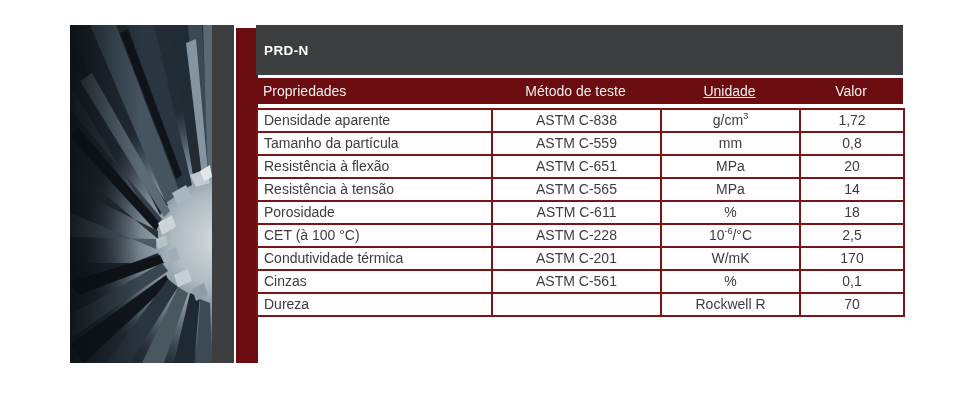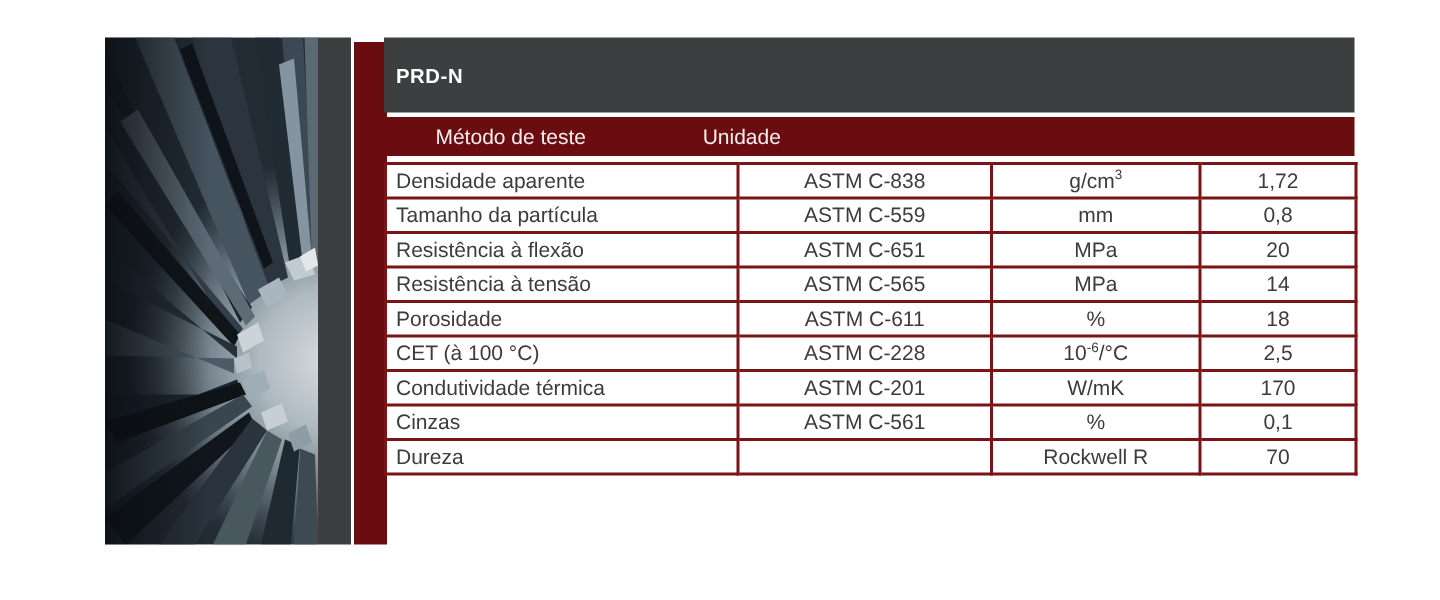--- a/index.html
+++ b/index.html
@@ -27,21 +27,21 @@
   }
 
   .thead {
     position: absolute; left: 256px; top: 78px; width: 647px; height: 26px;
     background: var(--accent-red); color: var(--header-text);
     display: flex; font-size: 14px;
   }
   .th { display: flex; align-items: center; justify-content: center; }
   .th1 { width: 235px; justify-content: flex-start; padding-left: 7px; }
   .th2 { width: 169px; }
-  .th3 { width: 139px; }
+  .th3 { width: 139px; text-decoration: underline; }
   .th4 { width: 104px; }
 
   .tbody {
     position: absolute; left: 256px; top: 108px; width: 647px;
     border-collapse: collapse; table-layout: fixed;
     font-size: 14px; color: var(--body-text);
   }
   .tbody td {
     border: 2px solid var(--border-red);
     height: 21px; line-height: 21px;
@@ -104,22 +104,24 @@
   </svg>
 
   <div class="strip-gray"></div>
   <div class="strip-red"></div>
 
   <div class="titlebar">
     <span>PRD-N</span>
   </div>
 
   <div class="thead">
+    <div class="th th1">Propriedades</div>
     <div class="th th2">Método de teste</div>
     <div class="th th3">Unidade</div>
+    <div class="th th4">Valor</div>
   </div>
 
   <table class="tbody">
     <colgroup>
         <col style="width:235px">
         <col style="width:169px">
         <col style="width:139px">
         <col style="width:104px">
       </colgroup>
     <tbody>

